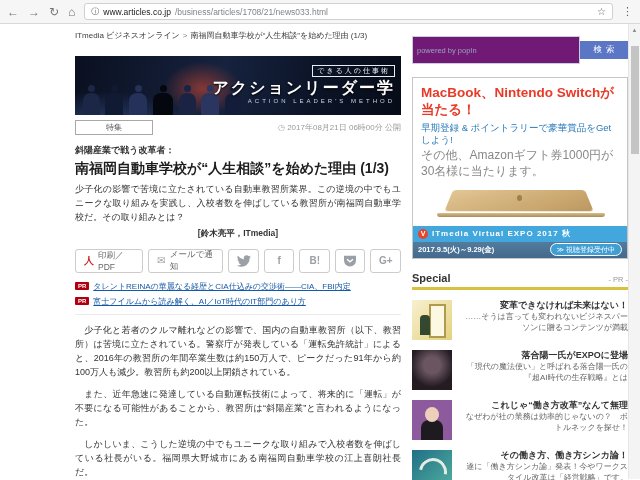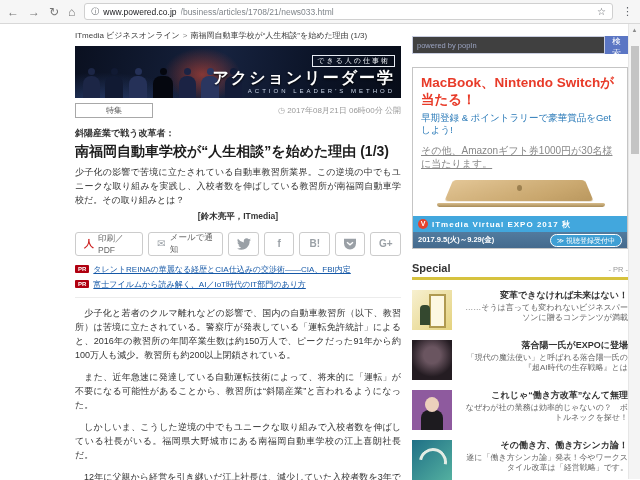--- a/index.html
+++ b/index.html
@@ -24,21 +24,21 @@
   .sb{position:absolute;right:0;top:0;bottom:0;width:12px;background:#f4f4f4;
     border-left:1px solid #e6e6e6;}
   .sb-up{height:13px;color:#8a8a8a;font-size:6px;text-align:center;line-height:13px;}
   .sb-thumb{position:absolute;top:22px;left:2px;width:8px;height:108px;background:#c4c4c4;}
 
   .main{position:absolute;left:75px;top:6px;width:326px;}
   .breadcrumb{font-size:8px;color:#3c3c3c;white-space:nowrap;overflow:hidden;}
   .breadcrumb .sep{color:#888;margin:0 3px;}
 
   
-  .banner{position:relative;height:52px;margin-top:5px;overflow:hidden;
+  .banner{position:relative;height:59px;margin-top:15px;overflow:hidden;
     background:linear-gradient(100deg,#0a1020 0%,#16223e 45%,#0b1326 75%,#070c18 100%);}
   .banner .glow{position:absolute;inset:0;
     background:radial-gradient(55px 38px at 39% 55%,rgba(225,75,50,.55),rgba(225,75,50,0) 70%),
                radial-gradient(140px 55px at 8% 125%,rgba(80,120,210,.45),rgba(80,120,210,0) 70%);}
   .fg{position:absolute;bottom:0;}
   .fg::before{content:"";display:block;width:7px;height:7px;border-radius:50%;
     background:currentColor;margin:0 auto 1px;}
   .fg::after{content:"";display:block;width:100%;height:22px;
     border-radius:8px 8px 0 0;background:currentColor;}
   .banner-text{position:absolute;right:6px;top:3px;text-align:right;}
@@ -72,30 +72,30 @@
   .pr-badge{background:#b00010;color:#fff;font-size:6px;font-weight:bold;
     padding:1px 3px;border-radius:1px;flex:none;}
   .pr-link{font-size:8px;color:#1558a7;text-decoration:underline;
     white-space:nowrap;overflow:hidden;}
 
   .body p{font-size:9px;line-height:14px;color:#333;margin-top:8px;text-align:justify;}
 
   
   .sidebar{position:absolute;left:412px;top:12px;width:216px;}
   .search{display:flex;align-items:center;}
-  .search input{flex:1;height:18px;border:1px solid #c8cde0;font-size:7.5px;
-    color:#9aa3c0;padding:0 4px;background:#404040;}
+  .search input{flex:1;height:28px;border:1px solid #c8cde0;font-size:7.5px;
+    color:#9aa3c0;padding:0 4px;background:#701a75;}
   .search input::placeholder{color:#9aa3c0;}
-  .search button{width:23px;height:18px;background:#5b76c4;color:#fff;font-size:8.5px;
+  .search button{width:48px;height:18px;background:#5b76c4;color:#fff;font-size:8.5px;
     border:none;letter-spacing:4px;padding-left:4px;cursor:pointer;}
 
   .ad{border:1px solid #c5c5c5;margin-top:13px;padding:7px 8px 0;}
   .ad-h{color:#e83a28;font-size:13.5px;font-weight:bold;line-height:1.25;}
   .ad-sub{color:#2a7ab8;font-size:9.5px;line-height:1.3;margin-top:3px;}
-  .ad-note{color:#888;font-size:10px;line-height:1.3;margin-top:8px;text-decoration:underline;}
+  .ad-note{color:#888;font-size:12px;line-height:1.3;margin-top:2px;}
   .mac{position:relative;height:42px;margin-top:1px;}
   .mac-lid{position:absolute;left:28px;top:6px;width:140px;height:26px;border-radius:4px;
     background:linear-gradient(160deg,#e3c696,#c9a76e 70%,#b9975e);
     transform:perspective(120px) rotateX(35deg);}
   .mac-dot{position:absolute;left:96px;top:14px;width:5px;height:6px;border-radius:50%;
     background:#9c8050;}
   .mac-base{position:absolute;left:16px;top:32px;width:168px;height:4px;border-radius:2px 2px 3px 3px;
     background:linear-gradient(#d9bd8c,#a88c58);}
   .expo-bar{height:16px;background:#42a7dd;display:flex;align-items:center;gap:4px;
     padding:0 5px;margin:3px -8px 0;}
@@ -139,21 +139,21 @@
 </head>
 <body>
 
 <div class="chrome">
   <span class="navicon">←</span>
   <span class="navicon">→</span>
   <span class="navicon">↻</span>
   <span class="navicon">⌂</span>
   <div class="urlbar">
     <span class="info-i">ⓘ</span>
-    <span class="host">www.powered.co.jp</span>
+    <span class="host">www.articles.co.jp</span>
     <span class="path">/business/articles/1708/21/news033.html</span>
     <span class="star">☆</span>
   </div>
   <span class="menu-dots">⋮</span>
 </div>
 
 <div class="page">
 
   <div class="sb">
     <div class="sb-up">▲</div>

